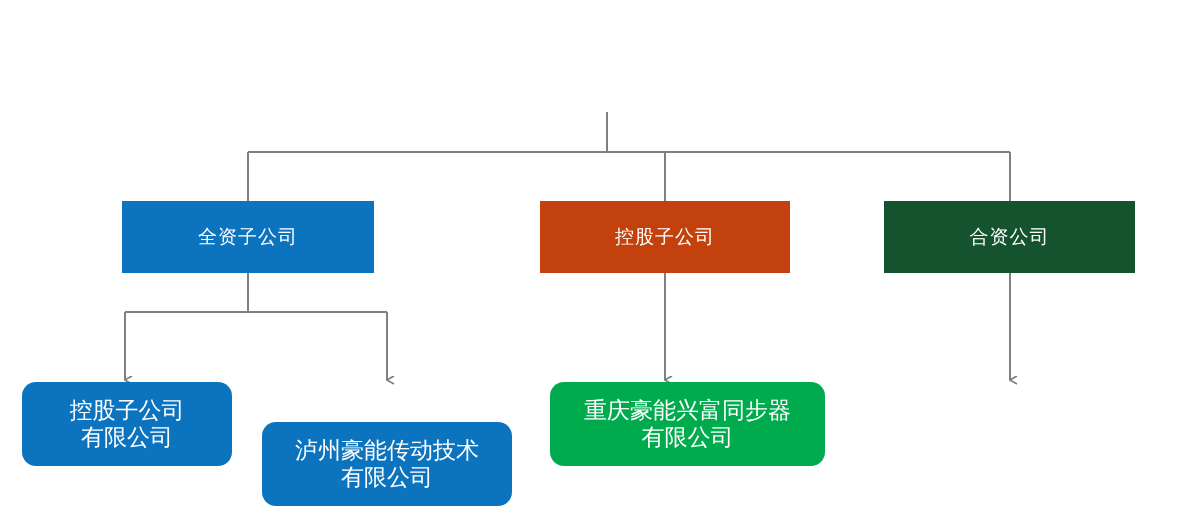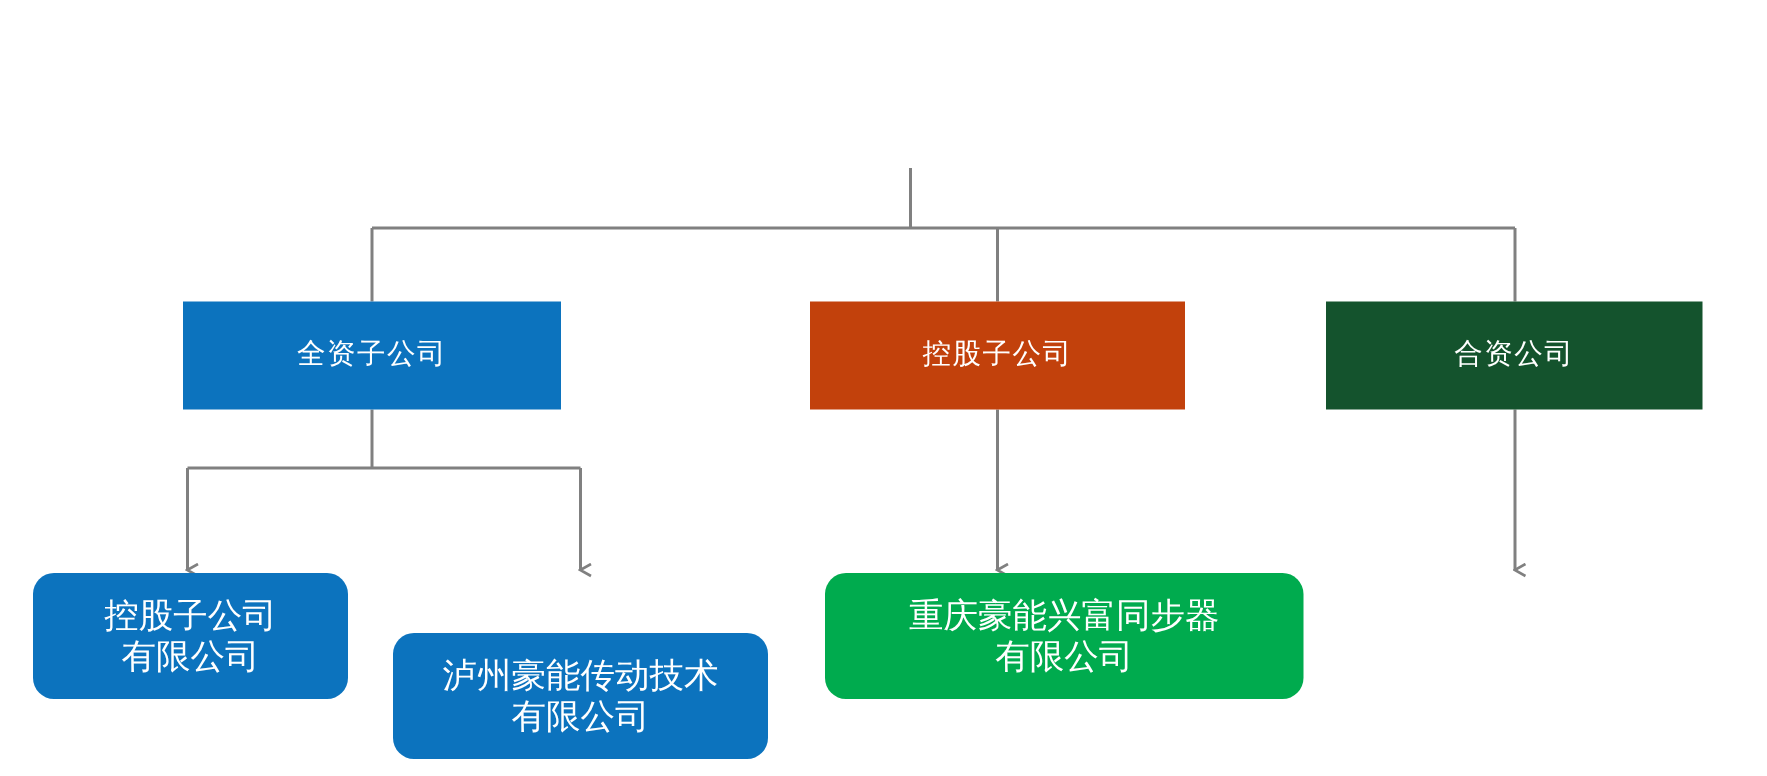--- a/index.html
+++ b/index.html
@@ -84,21 +84,21 @@
     background: #0c73be;
   }
   .leaf-haoneng-chuandong {
     left: 262px;
     width: 250px;
     background: #0c73be;
     margin-top: 40px;
   }
   .leaf-xingfu {
     left: 550px;
-    width: 319px;
+    width: 275px;
     background: #00ab4e;
   }
   .leaf-hoerbiger {
     left: 862px;
     width: 298px;
     background: #ff0000;
   }
 </style>
 </head>
 <body>

